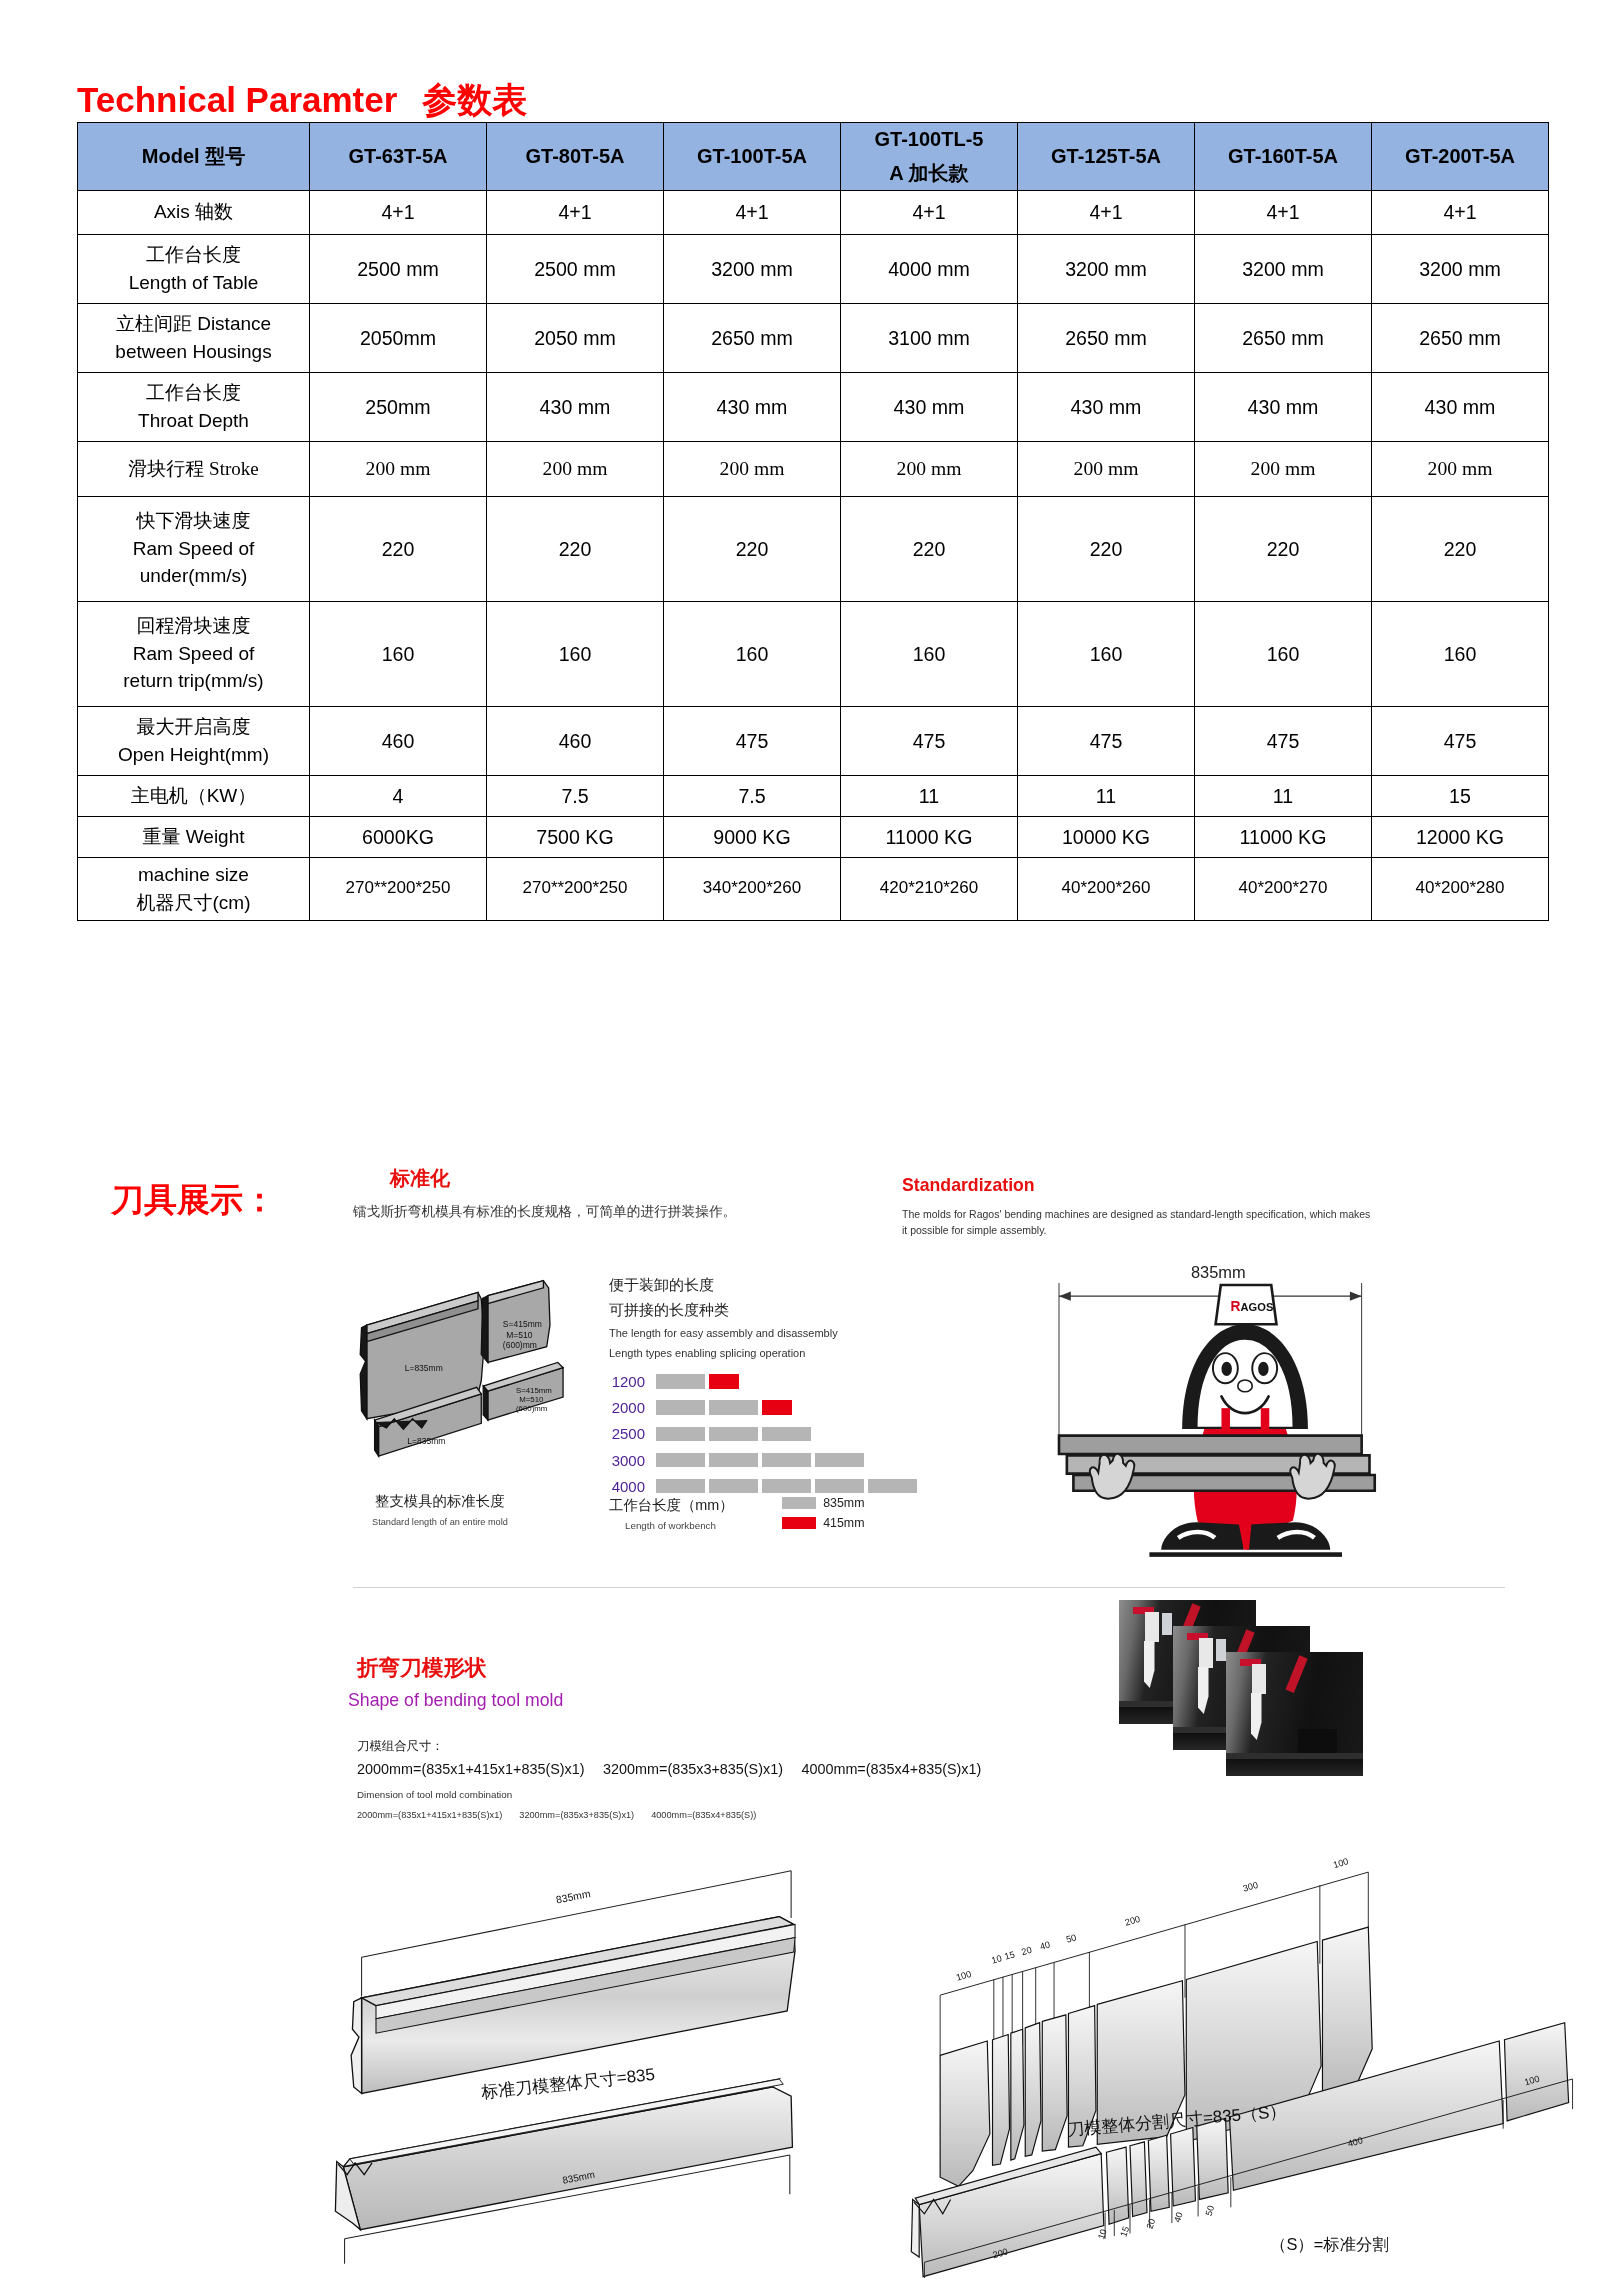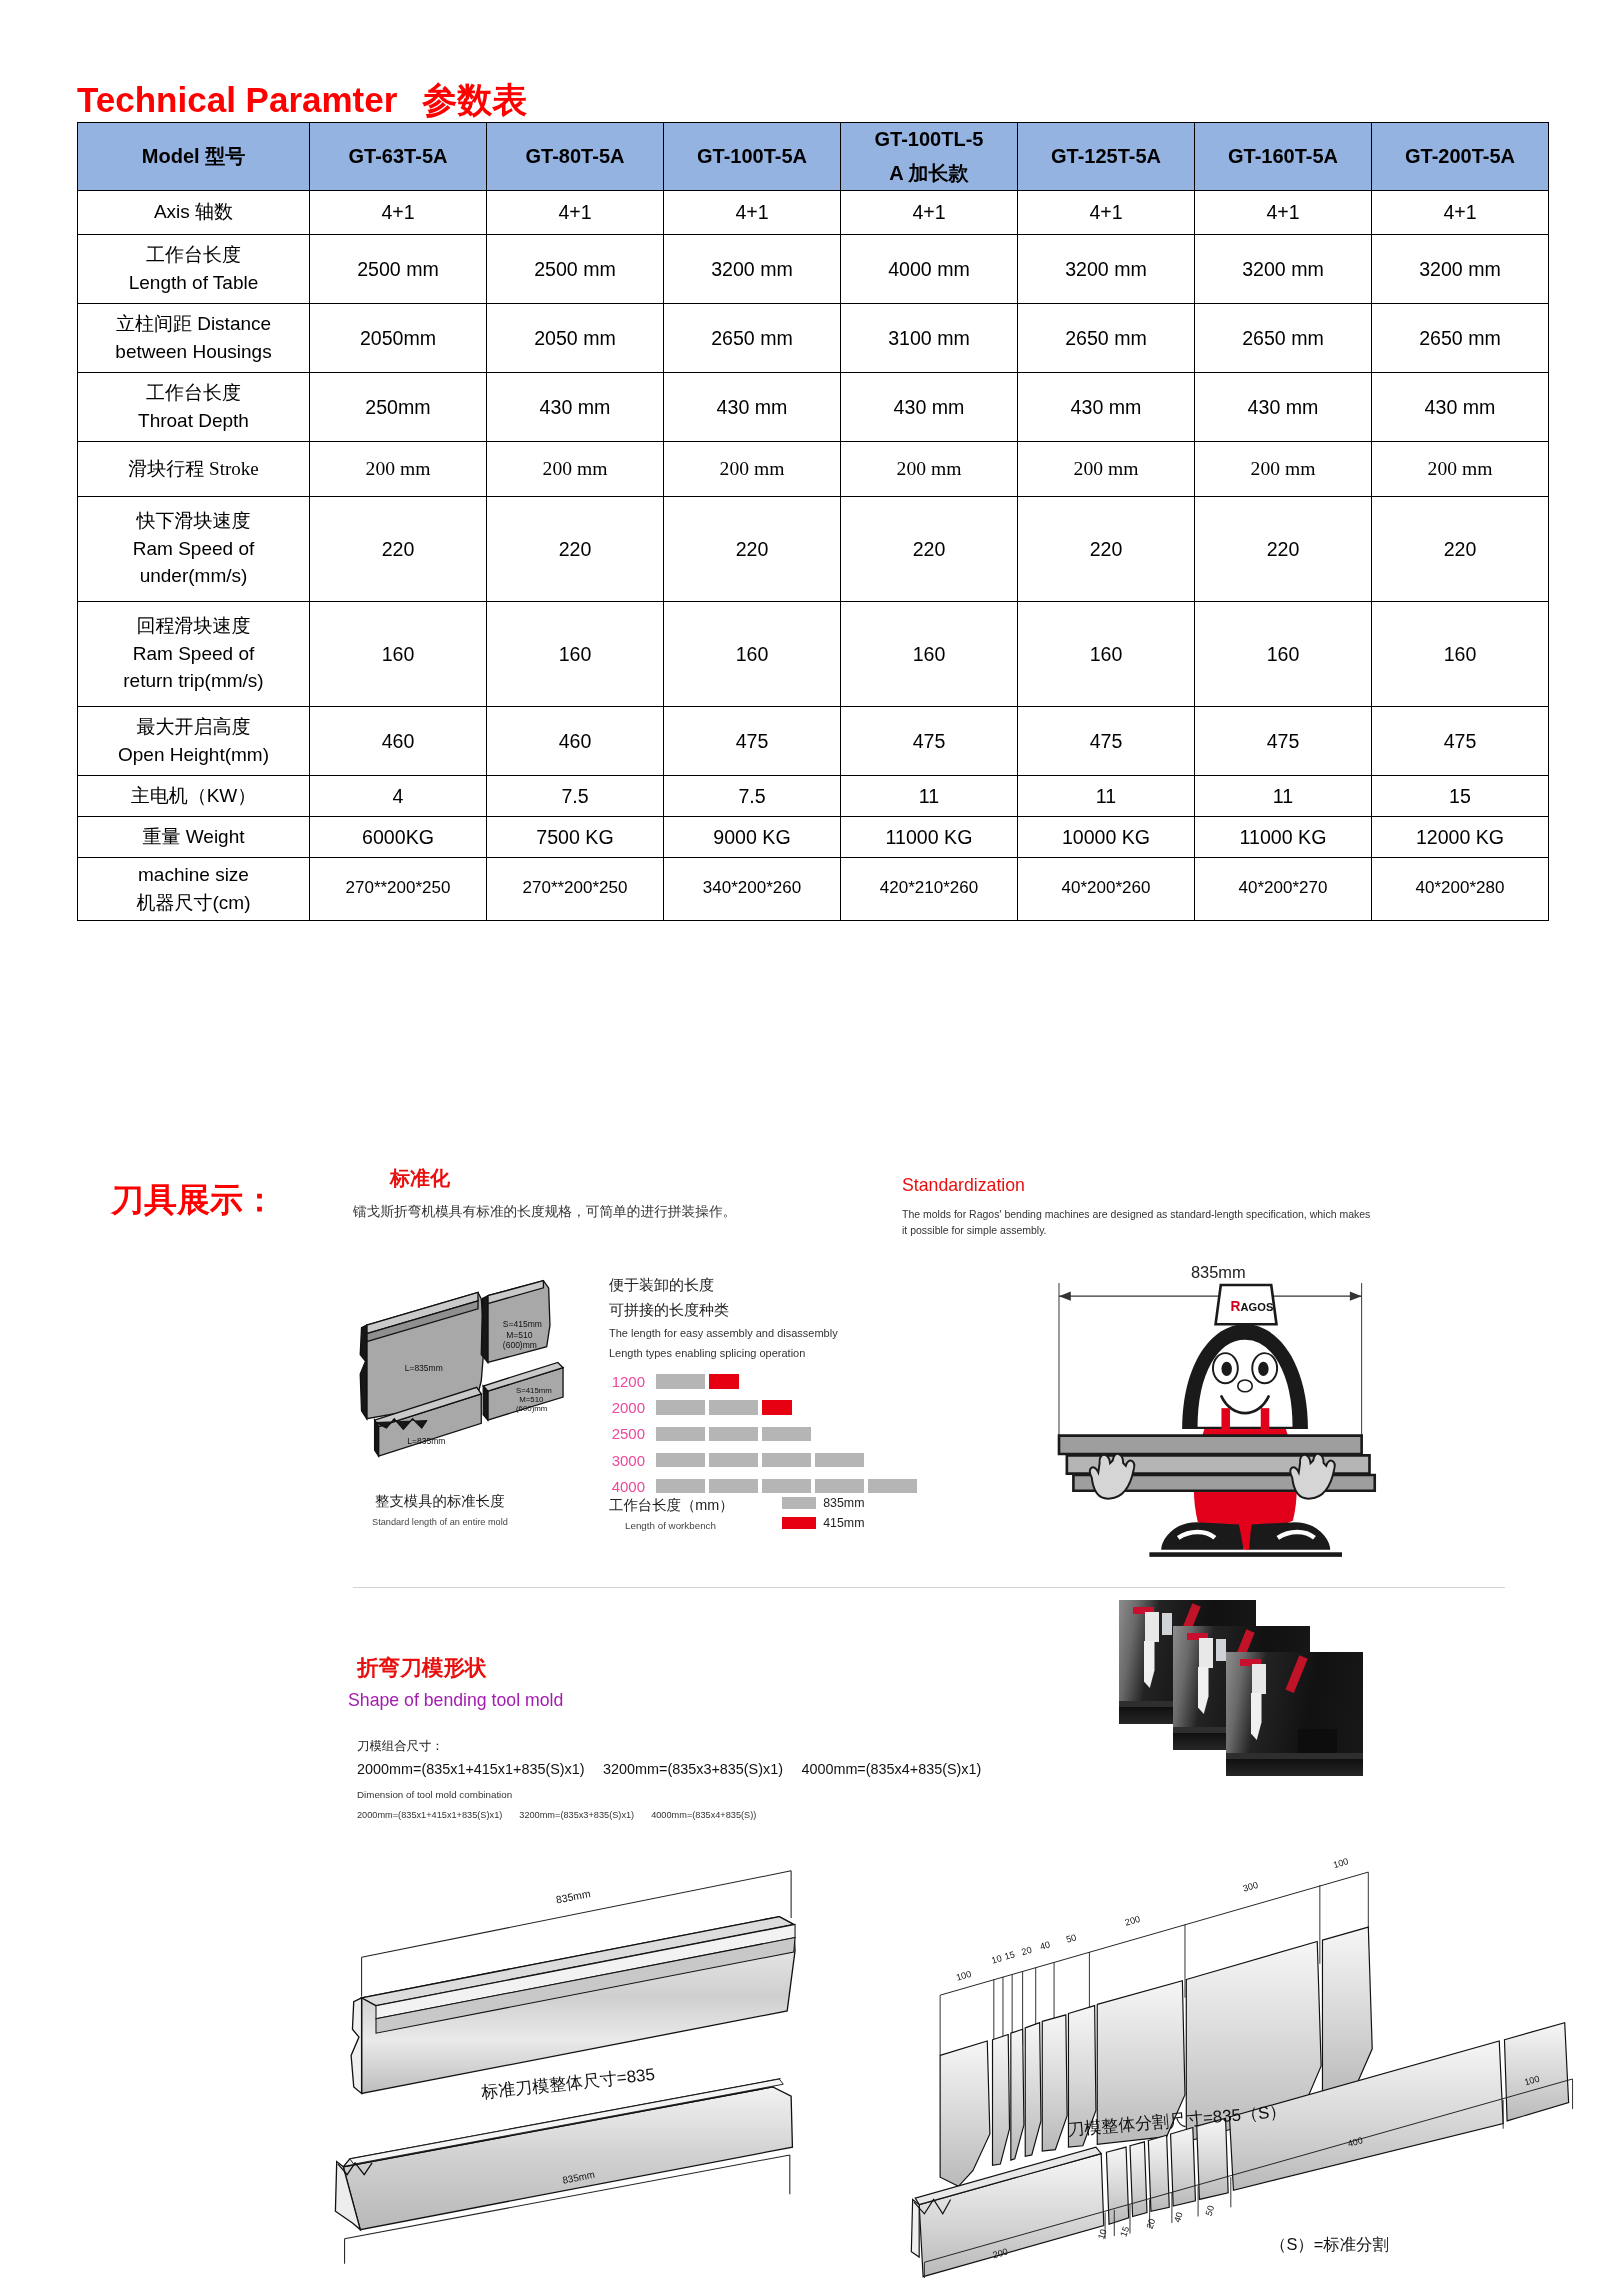--- a/index.html
+++ b/index.html
@@ -73,21 +73,21 @@
   .std-cn-title {
     position:absolute; left:353px; top:1165px;
     font-size:20px; font-weight:bold; color:#e8100f;margin-left:37px;
   }
   .std-cn-body {
     position:absolute; left:353px; top:1203px;
     font-size:13.7px; color:#333; white-space:nowrap;
   }
   .std-en-title {
     position:absolute; left:902px; top:1175px;
-    font-size:17.7px; font-weight:normal; color:#e8100f;
+    font-size:17.7px; font-weight:bold; color:#e8100f;
   }
   .std-en-body {
     position:absolute; left:902px; top:1206px;
     width:471px; font-size:10.5px; color:#333; line-height:1.55;
   }
 
   
   .mold-art { position:absolute; left:347px; top:1263px; width:262px; height:229px; }
   .mold-cap-cn {
     position:absolute; left:375px; top:1492px;
@@ -98,21 +98,21 @@
     font-size:9.2px; color:#444; white-space:nowrap;
   }
 
   
   .chart-head1 { position:absolute; left:609px; top:1276px; font-size:15px; color:#222; }
   .chart-head2 { position:absolute; left:609px; top:1301px; font-size:15px; color:#222; }
   .chart-sub1  { position:absolute; left:609px; top:1327px; font-size:11px; color:#333; }
   .chart-sub2  { position:absolute; left:609px; top:1347px; font-size:11px; color:#333; }
   .chart-rows  { position:absolute; left:609px; top:1371px; }
   .bar-row { display:flex; align-items:center; height:21px; margin-bottom:5.2px; }
-  .bar-label { width:47px; text-align:right; padding-right:11px; font-size:15px; color:#ec4899; }
+  .bar-label { width:47px; text-align:right; padding-right:11px; font-size:15px; color:#4c1d95; }
   .seg { height:14.4px; margin-right:3.9px; }
   .seg.g { background:#b5b5b5; }
   .seg.r { background:#e60012; }
   .chart-legend-cn { position:absolute; left:609px; top:1496px; font-size:14.4px; color:#222; }
   .chart-legend-en { position:absolute; left:625px; top:1520px; font-size:9.8px; color:#444; }
   .legend-items { position:absolute; left:782px; top:1496px; }
   .legend-item { display:flex; align-items:center; margin-bottom:5.9px; }
   .legend-sw { width:34px; height:12.4px; margin-right:7.2px; }
   .legend-sw.g { background:#b5b5b5; }
   .legend-sw.r { background:#e60012; }

